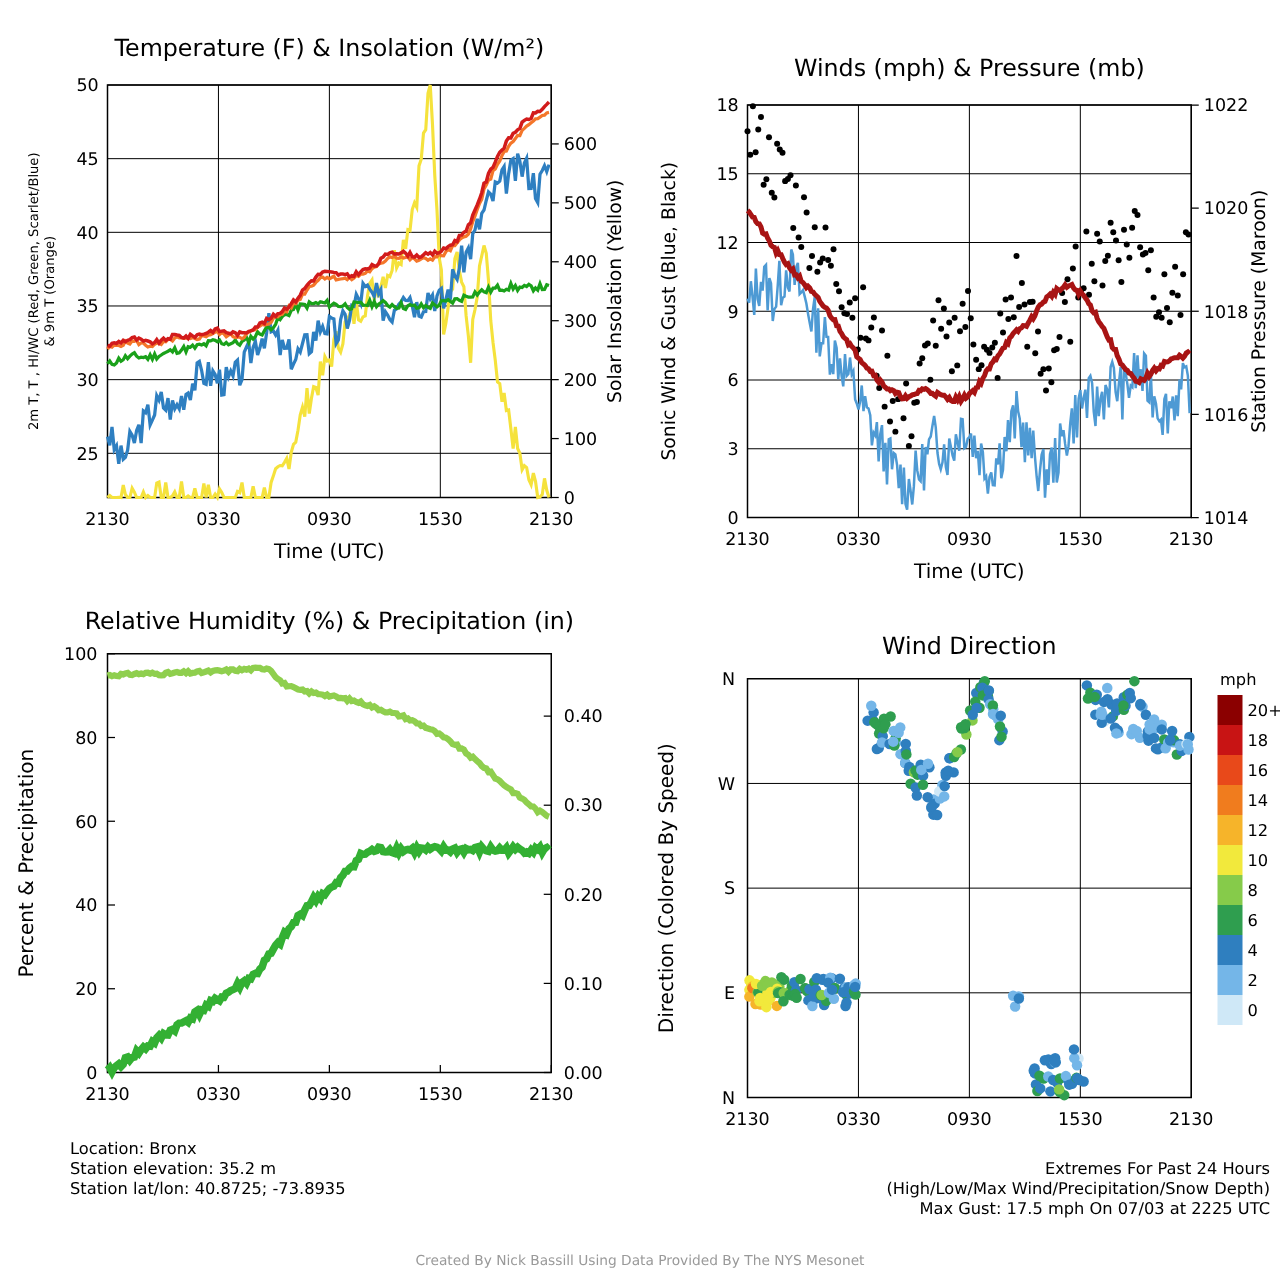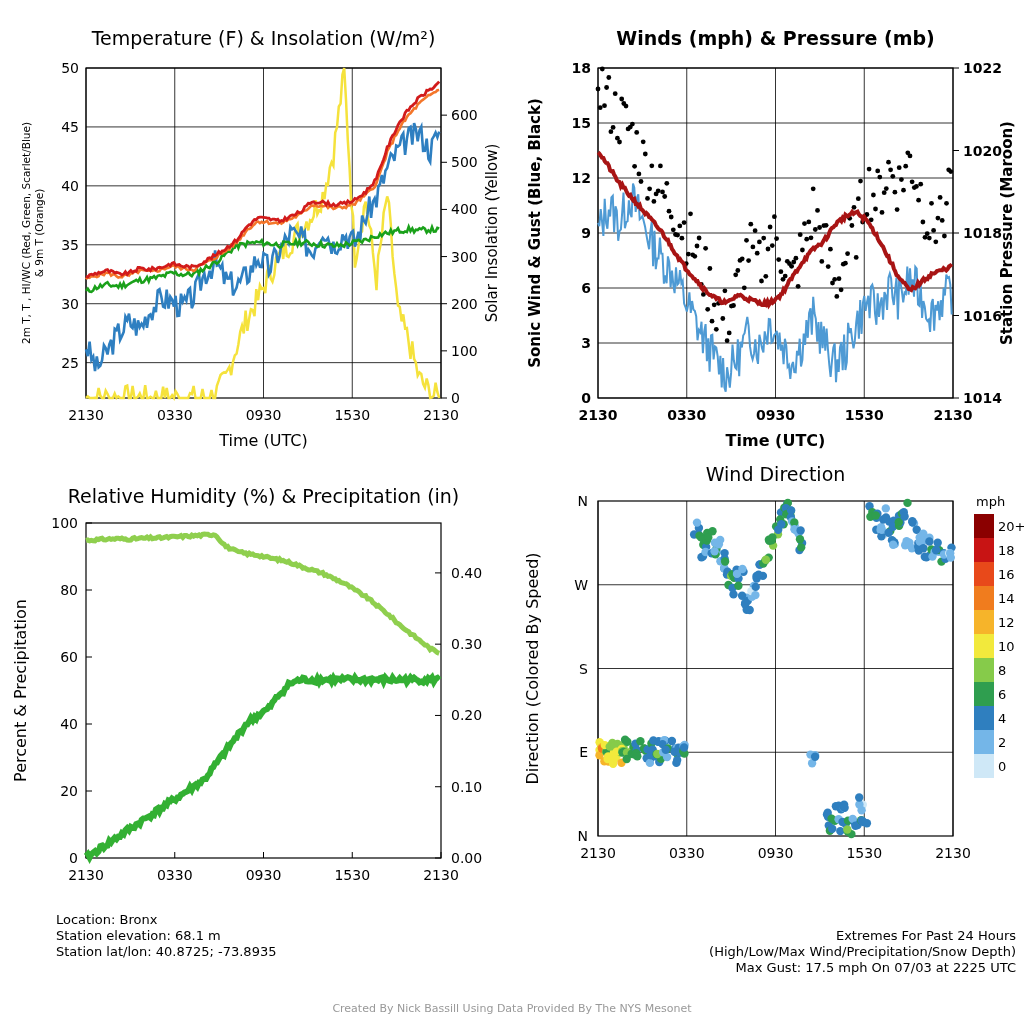--- a/index.html
+++ b/index.html
@@ -69,21 +69,21 @@
         <text x="0" y="0" text-anchor="middle" font-size="15">Solar Insolation (Yellow)</text>
       </g>
       <path d="M86.0 398.0 L87.8 396.4 L89.6 398.0 L91.4 398.0 L93.2 398.0 L95.0 397.8 L96.8 398.0 L98.6 388.0 L100.3 395.6 L102.1 398.0 L103.9 398.0 L105.7 390.6 L107.5 393.8 L109.3 398.0 L111.1 398.0 L112.9 398.0 L114.7 393.5 L116.5 398.0 L118.3 396.4 L120.1 398.0 L121.9 398.0 L123.7 398.0 L125.4 386.4 L127.2 385.6 L129.0 398.0 L130.8 398.0 L132.6 386.0 L134.4 398.0 L136.2 398.0 L138.0 396.7 L139.8 393.5 L141.6 398.0 L143.4 398.0 L145.2 385.2 L147.0 398.0 L148.8 398.0 L150.5 396.8 L152.3 398.0 L154.1 398.0 L155.9 390.8 L157.7 398.0 L159.5 398.0 L161.3 398.0 L163.1 386.7 L164.9 398.0 L166.7 387.9 L168.5 398.0 L170.3 398.0 L172.1 395.3 L173.9 398.0 L175.6 391.2 L177.4 394.0 L179.2 398.0 L181.0 398.0 L182.8 398.0 L184.6 398.0 L186.4 398.0 L188.2 398.0 L190.0 393.2 L191.8 394.1 L193.6 386.0 L195.4 398.0 L197.2 398.0 L199.0 398.0 L200.7 398.0 L202.5 389.1 L204.3 398.0 L206.1 398.0 L207.9 398.0 L209.7 398.0 L211.5 390.0 L213.3 398.0 L215.1 398.0 L216.9 385.9 L218.7 380.7 L220.5 375.0 L222.3 373.4 L224.1 372.4 L225.8 372.6 L227.6 369.9 L229.4 366.7 L231.2 375.2 L233.0 361.8 L234.8 355.4 L236.6 353.7 L238.4 344.2 L240.2 331.8 L242.0 325.7 L243.8 333.4 L245.6 310.5 L247.4 330.9 L249.2 318.4 L250.9 309.3 L252.7 310.0 L254.5 316.1 L256.3 289.2 L258.1 300.2 L259.9 285.2 L261.7 288.8 L263.5 288.0 L265.3 293.2 L267.1 271.6 L268.9 265.0 L270.7 278.5 L272.5 281.7 L274.3 275.1 L276.1 257.4 L277.8 254.5 L279.6 252.3 L281.4 244.5 L283.2 259.0 L285.0 240.8 L286.8 255.9 L288.6 257.0 L290.4 253.5 L292.2 252.7 L294.0 236.7 L295.8 226.6 L297.6 223.9 L299.4 240.0 L301.2 228.4 L302.9 237.8 L304.7 229.4 L306.5 221.5 L308.3 230.4 L310.1 220.3 L311.9 221.3 L313.7 216.4 L315.5 200.2 L317.3 214.3 L319.1 210.4 L320.9 211.6 L322.7 192.0 L324.5 199.1 L326.3 183.7 L328.0 184.4 L329.8 167.6 L331.6 162.2 L333.4 165.8 L335.2 132.7 L337.0 127.4 L338.8 106.5 L340.6 103.7 L342.4 74.7 L344.2 68.0 L346.0 99.7 L347.8 140.1 L349.6 168.4 L351.4 206.4 L353.1 215.9 L354.9 267.6 L356.7 258.5 L358.5 246.0 L360.3 233.5 L362.1 231.3 L363.9 206.8 L365.7 201.6 L367.5 216.6 L369.3 225.7 L371.1 229.4 L372.9 252.7 L374.7 268.9 L376.5 290.2 L378.2 255.5 L380.0 247.6 L381.8 237.7 L383.6 212.8 L385.4 204.7 L387.2 196.4 L389.0 202.6 L390.8 224.4 L392.6 256.4 L394.4 273.9 L396.2 288.1 L398.0 305.6 L399.8 306.9 L401.6 321.4 L403.3 314.4 L405.1 328.4 L406.9 328.0 L408.7 343.0 L410.5 358.9 L412.3 341.5 L414.1 358.8 L415.9 362.6 L417.7 375.7 L419.5 372.5 L421.3 374.0 L423.1 383.8 L424.9 387.7 L426.7 378.5 L428.4 385.1 L430.2 398.0 L432.0 397.5 L433.8 395.7 L435.6 382.7 L437.4 392.2 L439.2 398.0" fill="none" stroke="#f5e23c" stroke-width="2.5"></path>
       <path d="M86.0 349.3 L87.8 356.2 L89.6 341.6 L91.4 359.8 L93.2 356.6 L95.0 371.0 L96.8 356.5 L98.6 367.4 L100.3 365.8 L102.1 360.1 L103.9 345.1 L105.7 348.1 L107.5 354.4 L109.3 344.4 L111.1 339.8 L112.9 354.5 L114.7 328.7 L116.5 330.1 L118.3 323.7 L120.1 340.0 L121.9 336.1 L123.7 332.0 L125.4 316.5 L127.2 320.1 L129.0 313.6 L130.8 326.3 L132.6 328.1 L134.4 318.5 L136.2 335.6 L138.0 320.4 L139.8 327.1 L141.6 323.7 L143.4 327.1 L145.2 316.8 L147.0 327.8 L148.8 315.6 L150.5 314.4 L152.3 320.0 L154.1 306.9 L155.9 312.2 L157.7 290.4 L159.5 289.1 L161.3 296.4 L163.1 306.7 L164.9 307.5 L166.7 289.7 L168.5 308.6 L170.3 296.7 L172.1 299.6 L173.9 306.6 L175.6 295.8 L177.4 316.0 L179.2 315.7 L181.0 293.7 L182.8 301.4 L184.6 296.7 L186.4 300.7 L188.2 289.9 L190.0 288.1 L191.8 308.2 L193.6 303.7 L195.4 281.7 L197.2 277.6 L199.0 273.6 L200.7 290.5 L202.5 278.0 L204.3 273.1 L206.1 283.9 L207.9 278.4 L209.7 270.8 L211.5 278.7 L213.3 266.3 L215.1 250.5 L216.9 265.5 L218.7 264.7 L220.5 268.0 L222.3 264.3 L224.1 284.0 L225.8 271.9 L227.6 278.6 L229.4 278.5 L231.2 271.5 L233.0 295.4 L234.8 291.3 L236.6 287.6 L238.4 279.1 L240.2 281.7 L242.0 274.8 L243.8 267.8 L245.6 267.7 L247.4 283.0 L249.2 281.4 L250.9 265.6 L252.7 272.4 L254.5 256.5 L256.3 265.4 L258.1 261.2 L259.9 266.8 L261.7 267.1 L263.5 253.2 L265.3 254.5 L267.1 255.1 L268.9 274.9 L270.7 271.9 L272.5 255.7 L274.3 248.7 L276.1 251.5 L277.8 262.9 L279.6 256.4 L281.4 244.2 L283.2 245.0 L285.0 235.4 L286.8 239.0 L288.6 243.0 L290.4 226.7 L292.2 229.2 L294.0 228.0 L295.8 231.3 L297.6 233.8 L299.4 237.2 L301.2 226.5 L302.9 235.1 L304.7 231.8 L306.5 256.5 L308.3 249.3 L310.1 252.0 L311.9 255.6 L313.7 257.6 L315.5 248.2 L317.3 247.1 L319.1 243.4 L320.9 241.4 L322.7 238.0 L324.5 240.4 L326.3 240.5 L328.0 238.0 L329.8 244.8 L331.6 253.8 L333.4 241.7 L335.2 252.9 L337.0 253.7 L338.8 249.4 L340.6 249.2 L342.4 234.4 L344.2 239.2 L346.0 236.0 L347.8 248.8 L349.6 236.8 L351.4 232.2 L353.1 230.8 L354.9 246.7 L356.7 239.6 L358.5 231.7 L360.3 239.8 L362.1 215.5 L363.9 220.8 L365.7 223.6 L367.5 214.5 L369.3 196.5 L371.1 217.9 L372.9 201.7 L374.7 198.3 L376.5 207.3 L378.2 187.0 L380.0 184.0 L381.8 175.0 L383.6 183.5 L385.4 170.7 L387.2 168.0 L389.0 160.4 L390.8 153.5 L392.6 155.3 L394.4 160.8 L396.2 145.5 L398.0 146.4 L399.8 144.9 L401.6 135.9 L403.3 133.2 L405.1 154.9 L406.9 138.9 L408.7 128.1 L410.5 126.9 L412.3 144.6 L414.1 123.0 L415.9 129.1 L417.7 141.3 L419.5 130.3 L421.3 126.6 L423.1 150.9 L424.9 150.8 L426.7 138.6 L428.4 158.8 L430.2 162.1 L432.0 139.4 L433.8 136.4 L435.6 132.6 L437.4 137.3 L439.2 131.7" fill="none" stroke="#2e7fc1" stroke-width="2.6"></path>
       <path d="M86.0 291.0 L87.8 288.8 L89.6 291.5 L91.4 291.9 L93.2 290.4 L95.0 286.5 L96.8 289.0 L98.6 287.8 L100.3 284.6 L102.1 287.0 L103.9 284.9 L105.7 283.2 L107.5 282.2 L109.3 284.9 L111.1 286.4 L112.9 285.7 L114.7 286.0 L116.5 285.3 L118.3 287.5 L120.1 283.8 L121.9 287.5 L123.7 283.2 L125.4 287.2 L127.2 285.2 L129.0 284.0 L130.8 282.8 L132.6 281.9 L134.4 281.0 L136.2 279.9 L138.0 281.5 L139.8 278.2 L141.6 282.7 L143.4 282.3 L145.2 280.1 L147.0 277.2 L148.8 281.6 L150.5 277.3 L152.3 277.8 L154.1 276.1 L155.9 278.5 L157.7 275.8 L159.5 275.3 L161.3 276.0 L163.1 275.0 L164.9 276.6 L166.7 272.6 L168.5 272.7 L170.3 271.8 L172.1 272.3 L173.9 273.4 L175.6 272.0 L177.4 275.0 L179.2 275.6 L181.0 274.0 L182.8 275.9 L184.6 275.0 L186.4 274.2 L188.2 272.0 L190.0 274.8 L191.8 276.1 L193.6 273.2 L195.4 272.0 L197.2 269.8 L199.0 274.0 L200.7 269.0 L202.5 271.2 L204.3 269.2 L206.1 265.5 L207.9 267.3 L209.7 268.0 L211.5 264.7 L213.3 261.5 L215.1 262.0 L216.9 263.8 L218.7 262.2 L220.5 259.5 L222.3 254.2 L224.1 255.7 L225.8 253.2 L227.6 251.8 L229.4 251.6 L231.2 252.4 L233.0 248.2 L234.8 247.6 L236.6 243.1 L238.4 248.0 L240.2 243.1 L242.0 243.2 L243.8 243.6 L245.6 246.4 L247.4 241.5 L249.2 242.8 L250.9 242.8 L252.7 242.1 L254.5 243.1 L256.3 241.4 L258.1 241.9 L259.9 242.3 L261.7 240.3 L263.5 245.5 L265.3 244.0 L267.1 242.5 L268.9 243.4 L270.7 245.1 L272.5 245.3 L274.3 244.8 L276.1 243.1 L277.8 246.0 L279.6 247.5 L281.4 246.9 L283.2 241.6 L285.0 241.8 L286.8 242.0 L288.6 241.8 L290.4 244.1 L292.2 244.2 L294.0 244.4 L295.8 240.2 L297.6 245.4 L299.4 241.1 L301.2 245.3 L302.9 243.3 L304.7 242.0 L306.5 240.5 L308.3 241.9 L310.1 244.4 L311.9 245.7 L313.7 243.7 L315.5 245.3 L317.3 246.6 L319.1 246.4 L320.9 242.2 L322.7 246.8 L324.5 247.5 L326.3 244.6 L328.0 243.6 L329.8 244.5 L331.6 244.1 L333.4 246.6 L335.2 246.3 L337.0 243.2 L338.8 246.1 L340.6 244.3 L342.4 245.9 L344.2 246.7 L346.0 242.4 L347.8 243.9 L349.6 245.5 L351.4 243.9 L353.1 240.6 L354.9 240.5 L356.7 240.8 L358.5 239.8 L360.3 241.1 L362.1 242.5 L363.9 239.1 L365.7 238.9 L367.5 240.2 L369.3 241.0 L371.1 236.2 L372.9 237.0 L374.7 237.6 L376.5 237.6 L378.2 237.5 L380.0 233.5 L381.8 236.0 L383.6 233.6 L385.4 231.8 L387.2 233.5 L389.0 234.1 L390.8 229.7 L392.6 233.7 L394.4 230.5 L396.2 230.5 L398.0 228.2 L399.8 232.3 L401.6 232.1 L403.3 232.8 L405.1 231.4 L406.9 232.1 L408.7 226.7 L410.5 231.2 L412.3 228.4 L414.1 232.3 L415.9 229.7 L417.7 230.0 L419.5 228.3 L421.3 229.2 L423.1 227.5 L424.9 228.6 L426.7 232.6 L428.4 230.4 L430.2 232.1 L432.0 227.0 L433.8 231.7 L435.6 231.6 L437.4 227.8 L439.2 228.4" fill="none" stroke="#1aa11a" stroke-width="2.6"></path>
       <path d="M86.0 279.3 L87.8 277.0 L89.6 277.7 L91.4 276.1 L93.2 276.4 L95.0 276.4 L96.8 277.1 L98.6 276.3 L100.3 272.9 L102.1 274.4 L103.9 275.2 L105.7 272.6 L107.5 273.0 L109.3 272.4 L111.1 275.7 L112.9 274.4 L114.7 274.4 L116.5 276.2 L118.3 277.6 L120.1 277.0 L121.9 277.3 L123.7 275.4 L125.4 274.4 L127.2 274.6 L129.0 275.6 L130.8 273.2 L132.6 273.4 L134.4 271.5 L136.2 271.4 L138.0 272.8 L139.8 270.4 L141.6 269.5 L143.4 270.3 L145.2 270.3 L147.0 270.7 L148.8 270.6 L150.5 270.4 L152.3 270.9 L154.1 270.0 L155.9 270.8 L157.7 271.6 L159.5 271.2 L161.3 268.4 L163.1 268.8 L164.9 269.4 L166.7 268.2 L168.5 267.8 L170.3 266.8 L172.1 265.7 L173.9 265.1 L175.6 267.6 L177.4 266.0 L179.2 267.2 L181.0 269.4 L182.8 268.1 L184.6 267.0 L186.4 269.4 L188.2 270.1 L190.0 269.8 L191.8 269.8 L193.6 271.0 L195.4 269.9 L197.2 266.9 L199.0 265.8 L200.7 264.5 L202.5 264.0 L204.3 263.7 L206.1 261.8 L207.9 260.9 L209.7 259.6 L211.5 260.1 L213.3 259.5 L215.1 259.1 L216.9 257.9 L218.7 254.5 L220.5 253.2 L222.3 253.4 L224.1 251.7 L225.8 251.4 L227.6 248.9 L229.4 249.4 L231.2 244.8 L233.0 246.3 L234.8 242.7 L236.6 243.0 L238.4 240.1 L240.2 239.5 L242.0 235.2 L243.8 235.3 L245.6 232.0 L247.4 229.2 L249.2 229.0 L250.9 228.1 L252.7 225.9 L254.5 224.3 L256.3 222.1 L258.1 221.6 L259.9 223.1 L261.7 221.9 L263.5 223.0 L265.3 222.0 L267.1 220.9 L268.9 223.9 L270.7 223.5 L272.5 223.2 L274.3 222.9 L276.1 222.5 L277.8 223.7 L279.6 221.9 L281.4 223.7 L283.2 222.5 L285.0 220.2 L286.8 221.0 L288.6 219.2 L290.4 219.2 L292.2 218.6 L294.0 216.7 L295.8 217.4 L297.6 214.9 L299.4 213.7 L301.2 213.3 L302.9 211.2 L304.7 210.6 L306.5 210.2 L308.3 208.8 L310.1 206.8 L311.9 205.5 L313.7 206.0 L315.5 205.0 L317.3 206.5 L319.1 206.7 L320.9 205.5 L322.7 206.4 L324.5 206.0 L326.3 205.6 L328.0 207.9 L329.8 206.1 L331.6 207.1 L333.4 208.9 L335.2 208.3 L337.0 207.1 L338.8 206.2 L340.6 206.8 L342.4 208.2 L344.2 207.1 L346.0 208.1 L347.8 205.4 L349.6 205.5 L351.4 203.2 L353.1 204.5 L354.9 204.6 L356.7 201.3 L358.5 199.5 L360.3 200.5 L362.1 196.5 L363.9 196.5 L365.7 194.2 L367.5 191.9 L369.3 190.4 L371.1 189.5 L372.9 189.0 L374.7 187.2 L376.5 183.1 L378.2 177.3 L380.0 172.7 L381.8 167.6 L383.6 162.7 L385.4 159.3 L387.2 151.1 L389.0 148.0 L390.8 144.1 L392.6 143.3 L394.4 136.5 L396.2 135.1 L398.0 131.4 L399.8 128.7 L401.6 124.5 L403.3 121.2 L405.1 120.8 L406.9 117.0 L408.7 114.5 L410.5 113.2 L412.3 110.9 L414.1 108.3 L415.9 108.4 L417.7 104.3 L419.5 102.7 L421.3 100.9 L423.1 99.7 L424.9 98.2 L426.7 96.8 L428.4 95.1 L430.2 94.9 L432.0 93.7 L433.8 92.4 L435.6 92.1 L437.4 90.3 L439.2 89.9" fill="none" stroke="#f4762a" stroke-width="2.6"></path>
       <path d="M86.0 276.4 L87.8 277.0 L89.6 274.7 L91.4 274.2 L93.2 274.8 L95.0 273.2 L96.8 274.4 L98.6 272.3 L100.3 273.4 L102.1 272.3 L103.9 271.7 L105.7 270.0 L107.5 269.6 L109.3 272.0 L111.1 270.5 L112.9 271.3 L114.7 272.9 L116.5 272.3 L118.3 272.8 L120.1 273.5 L121.9 275.1 L123.7 274.0 L125.4 271.7 L127.2 274.5 L129.0 272.1 L130.8 270.5 L132.6 272.3 L134.4 271.0 L136.2 271.4 L138.0 267.5 L139.8 267.5 L141.6 268.0 L143.4 268.3 L145.2 270.0 L147.0 270.4 L148.8 268.8 L150.5 270.7 L152.3 267.4 L154.1 268.7 L155.9 269.9 L157.7 267.8 L159.5 267.3 L161.3 267.7 L163.1 267.3 L164.9 266.8 L166.7 265.8 L168.5 264.4 L170.3 265.9 L172.1 263.2 L173.9 262.5 L175.6 265.3 L177.4 264.9 L179.2 264.6 L181.0 266.1 L182.8 266.6 L184.6 267.1 L186.4 265.4 L188.2 266.1 L190.0 268.4 L191.8 265.5 L193.6 266.1 L195.4 266.1 L197.2 266.3 L199.0 265.1 L200.7 264.7 L202.5 264.0 L204.3 261.6 L206.1 261.6 L207.9 258.3 L209.7 257.8 L211.5 258.8 L213.3 254.7 L215.1 255.7 L216.9 254.6 L218.7 251.4 L220.5 253.1 L222.3 250.9 L224.1 250.7 L225.8 249.3 L227.6 246.4 L229.4 247.3 L231.2 245.7 L233.0 243.0 L234.8 240.0 L236.6 241.5 L238.4 238.6 L240.2 236.2 L242.0 232.1 L243.8 230.8 L245.6 228.2 L247.4 226.2 L249.2 224.6 L250.9 224.7 L252.7 221.6 L254.5 219.5 L256.3 219.6 L258.1 217.6 L259.9 217.1 L261.7 217.2 L263.5 217.3 L265.3 217.6 L267.1 217.9 L268.9 218.1 L270.7 220.1 L272.5 219.1 L274.3 219.1 L276.1 219.7 L277.8 219.1 L279.6 221.7 L281.4 220.5 L283.2 221.1 L285.0 217.5 L286.8 219.8 L288.6 217.5 L290.4 215.6 L292.2 215.0 L294.0 215.2 L295.8 214.5 L297.6 211.7 L299.4 212.7 L301.2 212.7 L302.9 211.0 L304.7 206.6 L306.5 205.7 L308.3 203.3 L310.1 203.5 L311.9 202.3 L313.7 201.7 L315.5 203.2 L317.3 203.1 L319.1 203.2 L320.9 202.3 L322.7 201.0 L324.5 202.5 L326.3 204.9 L328.0 201.9 L329.8 205.4 L331.6 205.7 L333.4 204.0 L335.2 206.0 L337.0 205.5 L338.8 203.9 L340.6 202.2 L342.4 203.3 L344.2 202.0 L346.0 203.9 L347.8 201.0 L349.6 202.6 L351.4 202.1 L353.1 201.0 L354.9 198.4 L356.7 199.0 L358.5 197.3 L360.3 196.2 L362.1 195.8 L363.9 192.5 L365.7 193.3 L367.5 188.3 L369.3 188.1 L371.1 185.9 L372.9 184.9 L374.7 179.8 L376.5 178.4 L378.2 172.0 L380.0 168.0 L381.8 164.0 L383.6 159.4 L385.4 154.2 L387.2 146.6 L389.0 145.6 L390.8 138.8 L392.6 135.3 L394.4 133.9 L396.2 129.7 L398.0 125.1 L399.8 121.8 L401.6 120.0 L403.3 118.6 L405.1 112.8 L406.9 110.2 L408.7 110.3 L410.5 106.7 L412.3 105.8 L414.1 103.9 L415.9 102.7 L417.7 97.7 L419.5 96.3 L421.3 95.2 L423.1 95.6 L424.9 94.8 L426.7 90.3 L428.4 90.4 L430.2 89.0 L432.0 89.2 L433.8 87.5 L435.6 85.3 L437.4 83.5 L439.2 81.6" fill="none" stroke="#d21b1b" stroke-width="2.8"></path>
     </svg>
 </div>
 
-<div class="panel" style="left:512px;top:0;width:512px;height:470px;font-weight:bold;">
+<div class="panel" style="left:512px;top:16px;width:512px;height:470px;">
   <svg id="svg-wind" width="512" height="470">
       <text x="263.5" y="45" text-anchor="middle" font-size="19">Winds (mph) &amp; Pressure (mb)</text>
       <rect x="86" y="68" width="355" height="330" fill="none" stroke="#000" stroke-width="1.2"></rect>
       <line x1="86" y1="398" x2="441" y2="398" stroke="#000" stroke-width="0.8"></line>
       <text x="79" y="403" text-anchor="end" font-size="14">0</text>
       <line x1="86" y1="343" x2="441" y2="343" stroke="#000" stroke-width="0.8"></line>
       <text x="79" y="348" text-anchor="end" font-size="14">3</text>
       <line x1="86" y1="288" x2="441" y2="288" stroke="#000" stroke-width="0.8"></line>
       <text x="79" y="293" text-anchor="end" font-size="14">6</text>
       <line x1="86" y1="233" x2="441" y2="233" stroke="#000" stroke-width="0.8"></line>
@@ -322,21 +322,21 @@
       <line x1="441" y1="176.17021276595744" x2="435" y2="176.17021276595744" stroke="#000" stroke-width="1"></line>
       <text x="451" y="181.17021276595744" text-anchor="start" font-size="14">0.30</text>
       <line x1="441" y1="104.89361702127655" x2="435" y2="104.89361702127655" stroke="#000" stroke-width="1"></line>
       <text x="451" y="109.89361702127655" text-anchor="start" font-size="14">0.40</text>
       <text x="26" y="222.5" text-anchor="middle" font-size="16" transform="rotate(-90,26,222.5)">Percent &amp; Precipitation</text>
       <path d="M86.0 72.5 L87.8 72.0 L89.6 72.9 L91.4 72.3 L93.2 72.8 L95.0 73.0 L96.8 71.1 L98.6 71.5 L100.3 70.7 L102.1 70.3 L103.9 71.8 L105.7 72.0 L107.5 71.2 L109.3 70.5 L111.1 71.4 L112.9 70.8 L114.7 71.3 L116.5 70.3 L118.3 70.2 L120.1 70.9 L121.9 70.1 L123.7 71.1 L125.4 70.9 L127.2 72.1 L129.0 72.2 L130.8 72.1 L132.6 70.2 L134.4 69.6 L136.2 71.1 L138.0 70.6 L139.8 70.0 L141.6 69.6 L143.4 70.2 L145.2 70.2 L147.0 69.1 L148.8 70.5 L150.5 69.0 L152.3 70.8 L154.1 70.3 L155.9 70.2 L157.7 69.1 L159.5 68.7 L161.3 70.4 L163.1 69.9 L164.9 69.2 L166.7 68.5 L168.5 69.9 L170.3 68.7 L172.1 68.3 L173.9 68.2 L175.6 68.5 L177.4 69.0 L179.2 68.5 L181.0 67.6 L182.8 69.4 L184.6 67.5 L186.4 67.5 L188.2 68.7 L190.0 69.0 L191.8 67.1 L193.6 68.2 L195.4 67.2 L197.2 67.8 L199.0 66.9 L200.7 68.2 L202.5 66.3 L204.3 66.1 L206.1 66.3 L207.9 66.3 L209.7 67.4 L211.5 67.7 L213.3 66.8 L215.1 67.3 L216.9 68.7 L218.7 71.2 L220.5 73.6 L222.3 75.2 L224.1 76.2 L225.8 78.8 L227.6 78.4 L229.4 81.2 L231.2 81.0 L233.0 80.9 L234.8 81.6 L236.6 82.6 L238.4 83.6 L240.2 83.8 L242.0 83.6 L243.8 85.1 L245.6 84.9 L247.4 86.8 L249.2 85.2 L250.9 86.4 L252.7 86.0 L254.5 87.3 L256.3 87.4 L258.1 87.7 L259.9 88.8 L261.7 87.7 L263.5 89.3 L265.3 88.8 L267.1 88.4 L268.9 89.2 L270.7 90.5 L272.5 90.3 L274.3 90.7 L276.1 90.5 L277.8 92.6 L279.6 90.8 L281.4 92.8 L283.2 92.4 L285.0 93.6 L286.8 94.3 L288.6 93.2 L290.4 95.4 L292.2 96.3 L294.0 96.7 L295.8 96.0 L297.6 98.0 L299.4 97.1 L301.2 98.3 L302.9 100.2 L304.7 99.9 L306.5 101.1 L308.3 101.9 L310.1 101.9 L311.9 101.3 L313.7 102.3 L315.5 102.4 L317.3 102.7 L319.1 105.1 L320.9 104.9 L322.7 104.4 L324.5 107.3 L326.3 106.8 L328.0 108.4 L329.8 108.1 L331.6 109.0 L333.4 110.7 L335.2 110.8 L337.0 112.8 L338.8 112.5 L340.6 114.3 L342.4 114.8 L344.2 115.4 L346.0 115.7 L347.8 116.8 L349.6 119.1 L351.4 118.8 L353.1 120.1 L354.9 121.9 L356.7 122.2 L358.5 123.3 L360.3 125.0 L362.1 127.3 L363.9 127.8 L365.7 127.6 L367.5 130.9 L369.3 130.8 L371.1 131.7 L372.9 134.8 L374.7 135.9 L376.5 138.1 L378.2 137.4 L380.0 139.3 L381.8 140.9 L383.6 142.4 L385.4 144.8 L387.2 146.3 L389.0 146.8 L390.8 149.6 L392.6 149.3 L394.4 152.1 L396.2 154.8 L398.0 155.4 L399.8 156.7 L401.6 158.7 L403.3 160.2 L405.1 161.6 L406.9 162.7 L408.7 163.6 L410.5 166.4 L412.3 166.4 L414.1 167.0 L415.9 170.0 L417.7 170.9 L419.5 171.9 L421.3 174.0 L423.1 175.4 L424.9 177.1 L426.7 177.2 L428.4 178.9 L430.2 181.7 L432.0 180.5 L433.8 181.6 L435.6 183.1 L437.4 184.7 L439.2 185.4" fill="none" stroke="#8fcf4e" stroke-width="5"></path>
       <path d="M86.0 388.0 L87.8 386.1 L89.6 389.5 L91.4 386.1 L93.2 384.6 L95.0 383.2 L96.8 385.3 L98.6 383.4 L100.3 378.2 L102.1 377.6 L103.9 380.2 L105.7 378.0 L107.5 377.6 L109.3 372.6 L111.1 374.5 L112.9 371.7 L114.7 369.6 L116.5 371.1 L118.3 368.7 L120.1 368.9 L121.9 365.2 L123.7 366.4 L125.4 362.2 L127.2 360.3 L129.0 362.4 L130.8 358.8 L132.6 359.8 L134.4 360.0 L136.2 356.1 L138.0 355.4 L139.8 356.8 L141.6 351.9 L143.4 350.5 L145.2 350.4 L147.0 349.5 L148.8 348.6 L150.5 349.9 L152.3 346.4 L154.1 347.1 L155.9 341.5 L157.7 340.3 L159.5 343.7 L161.3 339.9 L163.1 340.3 L164.9 336.1 L166.7 337.1 L168.5 332.5 L170.3 333.2 L172.1 330.6 L173.9 331.7 L175.6 332.7 L177.4 329.6 L179.2 329.8 L181.0 326.6 L182.8 325.8 L184.6 324.4 L186.4 323.7 L188.2 322.8 L190.0 318.9 L191.8 321.9 L193.6 317.9 L195.4 316.6 L197.2 318.6 L199.0 314.7 L200.7 315.1 L202.5 311.5 L204.3 310.7 L206.1 310.8 L207.9 307.3 L209.7 305.7 L211.5 300.2 L213.3 299.1 L215.1 295.1 L216.9 294.6 L218.7 291.3 L220.5 288.1 L222.3 286.1 L224.1 287.4 L225.8 282.2 L227.6 277.9 L229.4 279.2 L231.2 275.0 L233.0 273.4 L234.8 270.1 L236.6 269.9 L238.4 264.4 L240.2 263.3 L242.0 264.5 L243.8 260.1 L245.6 256.6 L247.4 256.4 L249.2 253.4 L250.9 249.9 L252.7 252.5 L254.5 249.0 L256.3 251.0 L258.1 246.9 L259.9 247.8 L261.7 245.1 L263.5 242.8 L265.3 241.7 L267.1 241.0 L268.9 238.1 L270.7 238.5 L272.5 234.1 L274.3 232.2 L276.1 229.0 L277.8 228.9 L279.6 226.6 L281.4 225.2 L283.2 225.4 L285.0 220.5 L286.8 219.5 L288.6 214.8 L290.4 215.6 L292.2 215.4 L294.0 213.8 L295.8 213.0 L297.6 211.6 L299.4 213.0 L301.2 212.4 L302.9 209.7 L304.7 210.1 L306.5 213.3 L308.3 213.6 L310.1 213.5 L311.9 211.6 L313.7 214.0 L315.5 214.6 L317.3 210.5 L319.1 214.3 L320.9 210.9 L322.7 213.3 L324.5 212.0 L326.3 211.5 L328.0 212.1 L329.8 210.6 L331.6 214.0 L333.4 210.1 L335.2 213.2 L337.0 210.4 L338.8 210.6 L340.6 212.0 L342.4 209.6 L344.2 211.3 L346.0 210.1 L347.8 209.3 L349.6 209.8 L351.4 210.9 L353.1 212.8 L354.9 209.4 L356.7 212.1 L358.5 212.0 L360.3 213.5 L362.1 211.2 L363.9 210.4 L365.7 213.9 L367.5 211.6 L369.3 211.1 L371.1 214.0 L372.9 210.8 L374.7 211.8 L376.5 211.5 L378.2 212.4 L380.0 210.1 L381.8 209.6 L383.6 213.7 L385.4 209.5 L387.2 211.6 L389.0 212.6 L390.8 213.1 L392.6 209.6 L394.4 212.2 L396.2 212.9 L398.0 212.5 L399.8 210.3 L401.6 212.2 L403.3 212.2 L405.1 210.2 L406.9 214.5 L408.7 212.1 L410.5 209.4 L412.3 211.5 L414.1 209.8 L415.9 211.3 L417.7 212.3 L419.5 214.4 L421.3 213.6 L423.1 214.6 L424.9 211.9 L426.7 213.8 L428.4 210.2 L430.2 211.6 L432.0 209.6 L433.8 213.9 L435.6 210.9 L437.4 210.0 L439.2 211.9" fill="none" stroke="#33b033" stroke-width="6"></path>
     </svg>
 </div>
 
-<div class="panel" style="left:512px;top:446px;width:512px;height:440px;">
+<div class="panel" style="left:512px;top:488px;width:512px;height:440px;">
   <svg id="svg-dir" width="512" height="440">
       <text x="263.5" y="35" text-anchor="middle" font-size="19">Wind Direction</text>
       <rect x="86" y="55" width="355" height="335" fill="none" stroke="#000" stroke-width="1.2"></rect>
       <text x="76" y="60" text-anchor="end" font-size="14">N</text>
       <line x1="86" y1="138.75" x2="441" y2="138.75" stroke="#000" stroke-width="0.8"></line>
       <text x="76" y="143.75" text-anchor="end" font-size="14">W</text>
       <line x1="86" y1="222.5" x2="441" y2="222.5" stroke="#000" stroke-width="0.8"></line>
       <text x="76" y="227.5" text-anchor="end" font-size="14">S</text>
       <line x1="86" y1="306.25" x2="441" y2="306.25" stroke="#000" stroke-width="0.8"></line>
       <text x="76" y="311.25" text-anchor="end" font-size="14">E</text>
@@ -677,21 +677,21 @@
       <text x="486" y="277" font-size="13">4</text>
       <rect x="462" y="284" width="20" height="24" fill="#74b6e8" stroke="none"></rect>
       <text x="486" y="301" font-size="13">2</text>
       <rect x="462" y="308" width="20" height="24" fill="#cfe8f7" stroke="none"></rect>
       <text x="486" y="325" font-size="13">0</text>
     </svg>
 </div>
 
 <div class="footer footer-left">
   <div>Location: Bronx</div>
-  <div>Station elevation: 68.1 m</div>
+  <div>Station elevation: 35.2 m</div>
   <div>Station lat/lon: 40.8725; -73.8935</div>
 </div>
 
 <div class="footer footer-right">
   <div>Extremes For Past 24 Hours</div>
   <div>(High/Low/Max Wind/Precipitation/Snow Depth)</div>
   <div>Max Gust: 17.5 mph On 07/03 at 2225 UTC</div>
 </div>
 
 <div class="credit">Created By Nick Bassill Using Data Provided By The NYS Mesonet</div>

